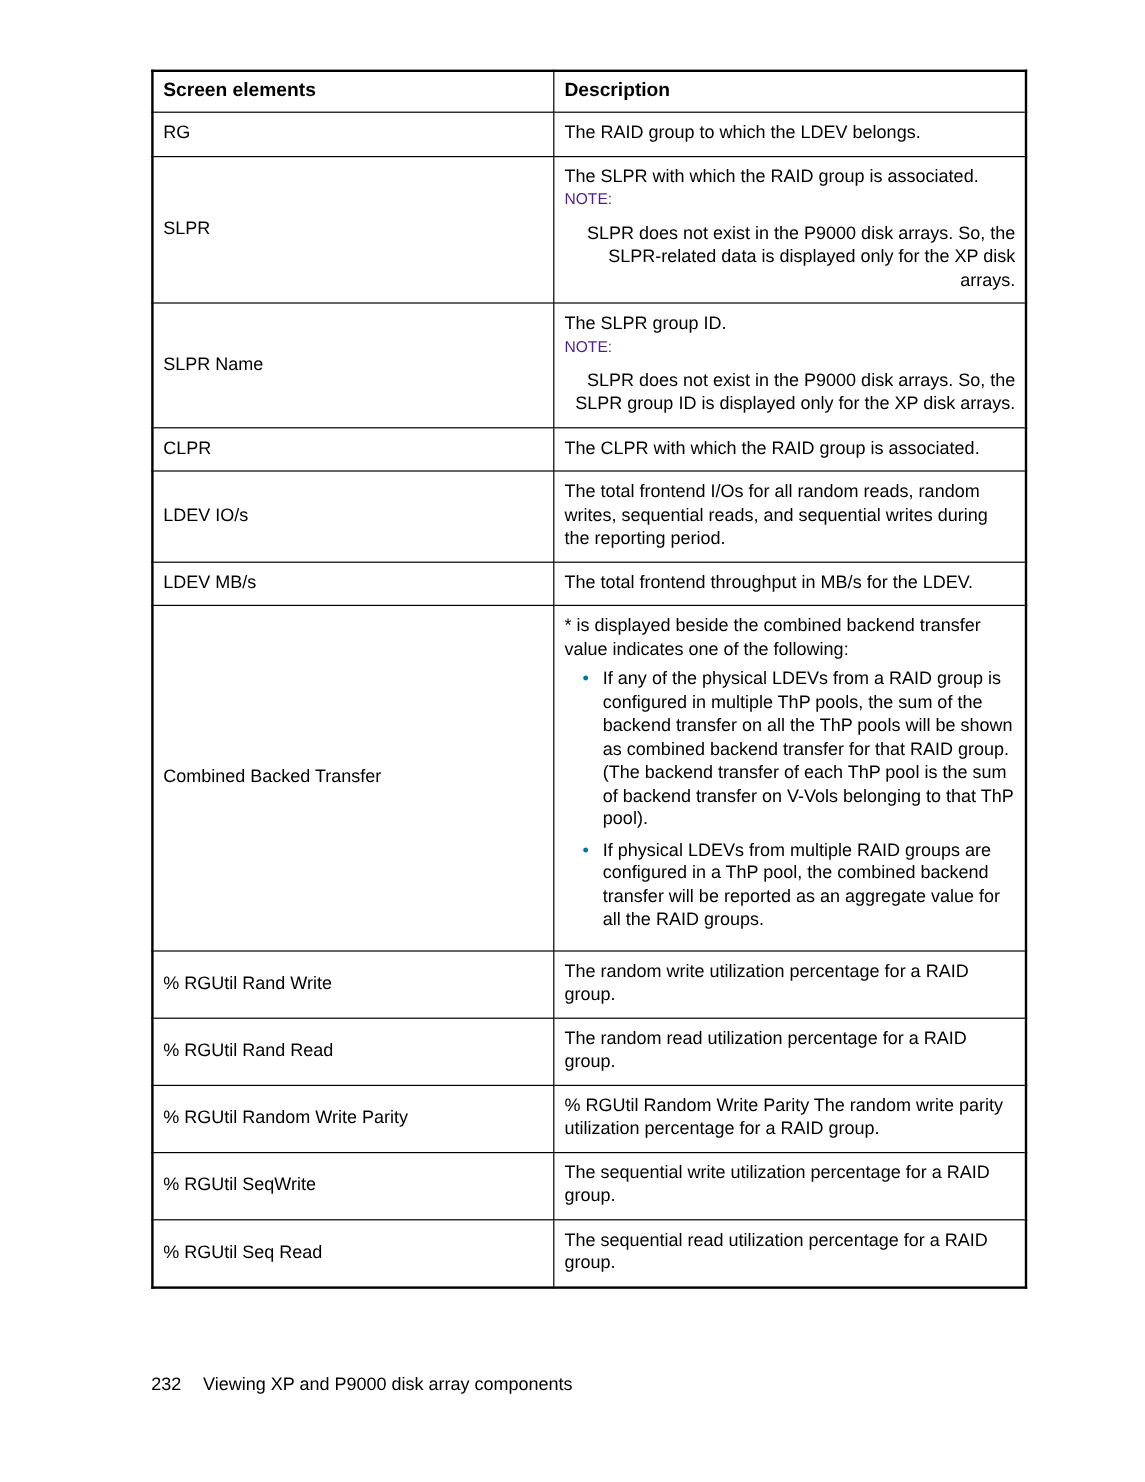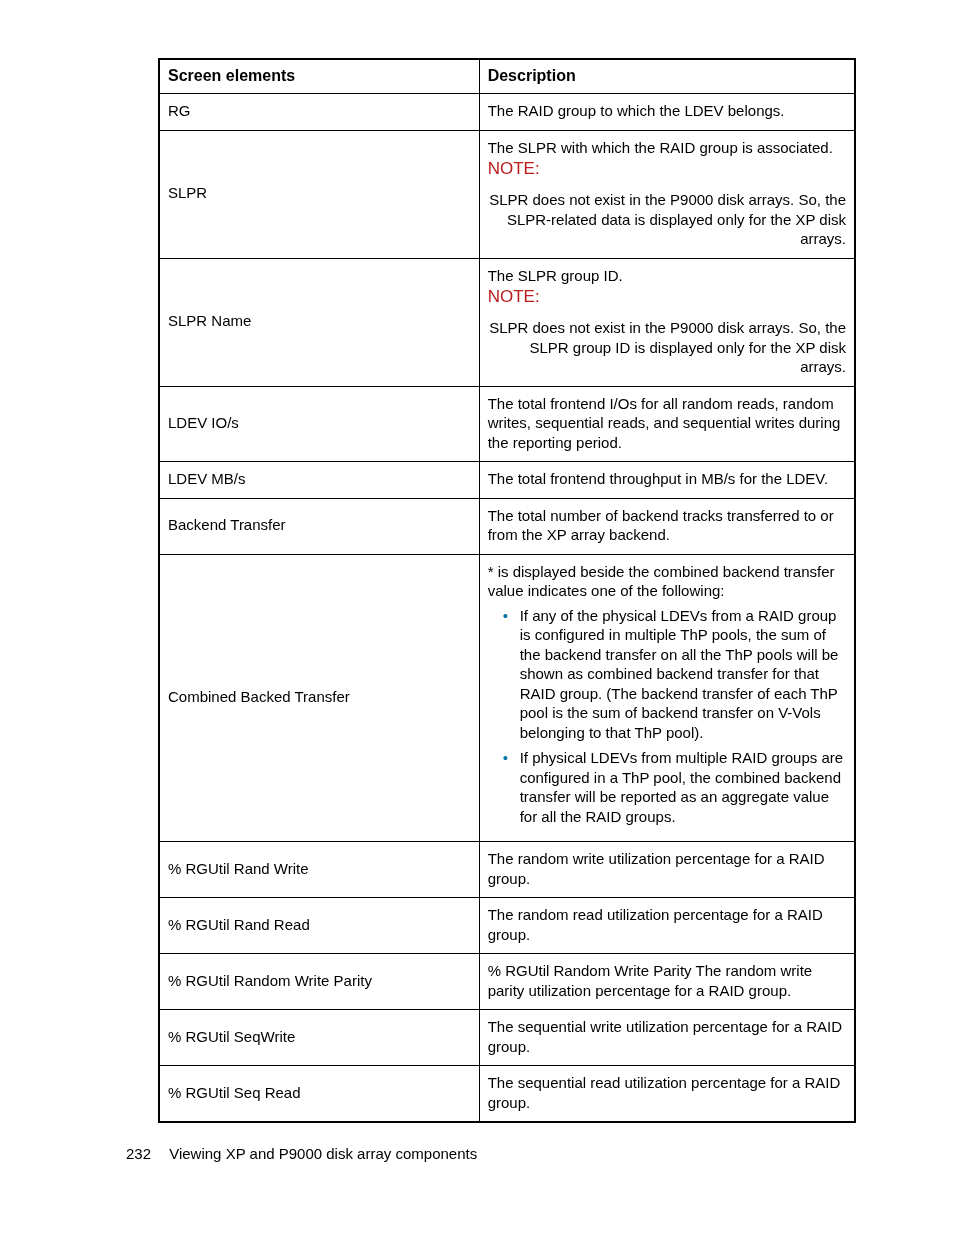--- a/index.html
+++ b/index.html
@@ -5,21 +5,20 @@
   html,body{margin:0;padding:0;background:#fff;}
   body{
     width:954px;height:1235px;
     font-family:"Futura","Century Gothic","Trebuchet MS",Arial,sans-serif;
     color:#000;font-weight:300;
     position:relative;
   }
   .page{
     padding:58px 98px 0 126px;
     box-sizing:border-box;
-    margin-left:32px;
   }
   table{
     border-collapse:collapse;
     width:100%;
     table-layout:fixed;
   }
   table,th,td{border:1px solid #000;}
   table{border-top:2px solid #000;border-bottom:2px solid #000;
         border-left:2px solid #000;border-right:2px solid #000;}
   col.left{width:46%;}
@@ -32,22 +31,22 @@
   }
   td{
     font-size:15px;
     line-height:1.3;
     padding:7px 8px 9px 8px;
     vertical-align:middle;
     font-weight:300;
   }
   td.desc{vertical-align:top;}
   .note{
-    color:#b91c1c;
-    font-size:17px;
+    color:#4c1d95;
+    font-size:13px;
     display:block;
     margin:1px 0 0 0;
   }
   .para{margin:0 0 10px 0;}
   .para:last-child{margin-bottom:0;text-align:right;}
   ul{
     margin:5px 0 0 0;
     padding:0 0 0 32px;
     list-style:none;
   }
@@ -100,30 +99,30 @@
       <td>SLPR Name</td>
       <td class="desc">
         <div class="para">
           <span>The SLPR group ID.</span>
           <span class="note">NOTE:</span>
         </div>
         <div class="para">SLPR does not exist in the P9000 disk arrays. So, the SLPR group ID is displayed only for the XP disk arrays.</div>
       </td>
     </tr>
     <tr>
+      <td>CLPR</td>
+      <td class="desc">The CLPR with which the RAID group is associated.</td>
+    </tr>
+    <tr>
       <td>LDEV IO/s</td>
       <td class="desc">The total frontend I/Os for all random reads, random writes, sequential reads, and sequential writes during the reporting period.</td>
     </tr>
     <tr>
       <td>LDEV MB/s</td>
       <td class="desc">The total frontend throughput in MB/s for the LDEV.</td>
-    </tr>
-    <tr>
-      <td>Backend Transfer</td>
-      <td class="desc">The total number of backend tracks transferred to or from the XP array backend.</td>
     </tr>
     <tr>
       <td>Combined Backed Transfer</td>
       <td class="desc">
         <span>* is displayed beside the combined backend transfer value indicates one of the following:</span>
         <ul>
           <li>If any of the physical LDEVs from a RAID group is configured in multiple ThP pools, the sum of the backend transfer on all the ThP pools will be shown as combined backend transfer for that RAID group. (The backend transfer of each ThP pool is the sum of backend transfer on V-Vols belonging to that ThP pool).</li>
           <li>If physical LDEVs from multiple RAID groups are configured in a ThP pool, the combined backend transfer will be reported as an aggregate value for all the RAID groups.</li>
         </ul>
       </td>

